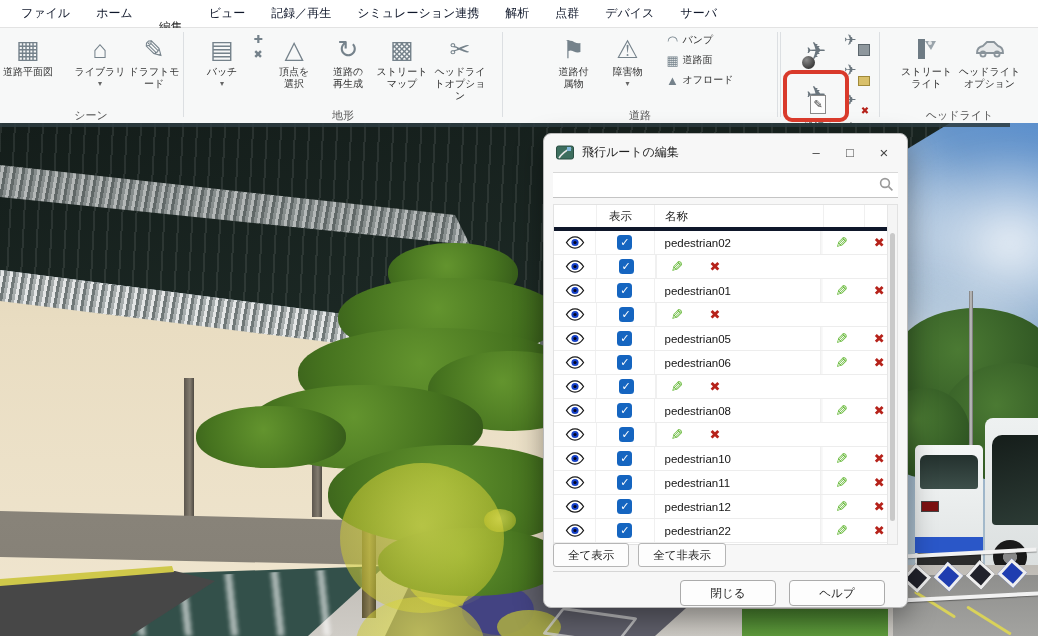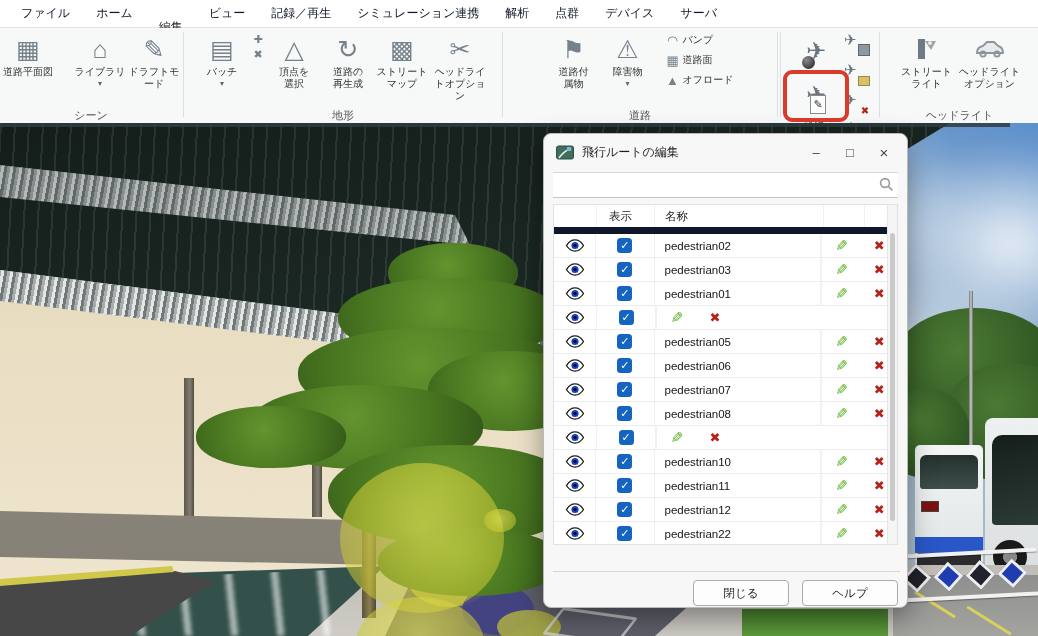--- a/index.html
+++ b/index.html
@@ -118,40 +118,40 @@
   #dialog{position:absolute;left:543px;top:133px;width:365px;height:475px;background:#f7f7f7;
           border:1px solid #b9b9b9;border-radius:8px;box-shadow:0 10px 28px rgba(0,0,0,.38);z-index:40;box-sizing:border-box;}
   #dlgTitlebar{position:relative;height:36px;display:flex;align-items:center;padding:0 6px 0 12px;}
   #dlgTitle{font-size:12px;color:#1f1f1f;margin-left:8px;flex:1;}
   .winbtn{width:34px;height:26px;display:flex;align-items:center;justify-content:center;font-size:13px;color:#444;border-radius:4px;}
   .winbtn.close{font-size:15px;}
   #dlgSearch{position:relative;margin:2px 9px 0;height:24px;background:#fff;border-top:1px solid #d8d8d8;border-bottom:1px solid #c4c4c4;}
   #dlgSearch input{position:absolute;left:4px;top:2px;width:320px;height:18px;border:none;outline:none;font-size:12px;background:transparent;}
   #dlgSearch svg{position:absolute;right:4px;top:4px;}
   #dlgTable{position:relative;margin:6px 9px 0;height:341px;background:#fff;border:1px solid #e2e2e2;overflow:hidden;box-sizing:border-box;}
-  .thead{display:flex;height:22px;border-bottom:7px solid #0f172a;align-items:center;background:#fff;}
+  .thead{display:flex;height:22px;border-bottom:4px solid #0f172a;align-items:center;background:#fff;}
   .trow{display:flex;height:23px;align-items:center;border-bottom:1px solid #ededed;background:#fff;}
   .c-eye{width:42px;display:flex;justify-content:center;align-items:center;border-right:1px solid #f0f0f0;height:100%;}
   .c-check{width:58px;display:flex;justify-content:center;align-items:center;border-right:1px solid #f0f0f0;height:100%;}
   .c-name{width:158px;font-size:11.5px;color:#141414;padding-left:10px;border-right:1px solid #f0f0f0;height:100%;display:flex;align-items:center;font-family:"Liberation Sans","DejaVu Sans",sans-serif;}
   .c-edit{width:40px;display:flex;justify-content:center;align-items:center;border-right:1px solid #f0f0f0;height:100%;
           color:#58b226;font-size:15px;transform:scaleX(-1);} 
   .c-del{width:36px;display:flex;justify-content:center;align-items:center;height:100%;color:#b6221a;font-size:13px;font-weight:bold;}
   .h-eye{width:42px;height:100%;border-right:1px solid #f0f0f0;}
   .h-show{width:58px;font-size:11.5px;color:#1c1c1c;padding-left:12px;box-sizing:border-box;border-right:1px solid #f0f0f0;height:100%;display:flex;align-items:center;}
   .h-name{width:158px;font-size:11.5px;color:#1c1c1c;padding-left:10px;border-right:1px solid #f0f0f0;height:100%;display:flex;align-items:center;}
   .h-edit{width:40px;border-right:1px solid #f0f0f0;height:100%;}
   .cb{width:15px;height:15px;background:#1565c0;border-radius:3.5px;color:#fff;font-size:11px;line-height:15px;text-align:center;}
   #sbTrack{position:absolute;right:0;top:0;width:9px;height:100%;background:#f5f5f5;border-left:1px solid #e6e6e6;}
   #sbThumb{position:absolute;right:2px;top:28px;width:5px;height:288px;background:#c9c9c9;border-radius:3px;}
   #dlgListBtns{position:absolute;left:9px;top:409px;display:flex;gap:9px;}
   .smallbtn{height:22px;background:#fdfdfd;border:1px solid #b5b5b5;border-radius:3px;font-size:11.5px;color:#222;
             display:flex;align-items:center;padding:0 14px;}
   #dlgHr{position:absolute;left:9px;top:437px;width:347px;border-top:1px solid #d6d6d6;}
-  #dlgFooter{position:absolute;right:9px;top:446px;display:flex;gap:13px;}
+  #dlgFooter{position:absolute;right:22px;top:446px;display:flex;gap:13px;}
   .footbtn{height:24px;min-width:74px;background:#fdfdfd;border:1px solid #ababab;border-radius:4px;font-size:11.5px;color:#222;
            display:flex;align-items:center;justify-content:center;padding:0 10px;}
 </style>
 </head>
 <body>
 
 <div id="app">
 
   <div id="menubar">
     <span class="mitem">ファイル</span>
@@ -445,21 +445,20 @@
     <span class="c-eye">
       <svg width="20" height="13" viewBox="0 0 24 16">
         <path d="M12 1 C6 1 1.5 8 1.5 8 C1.5 8 6 15 12 15 C18 15 22.5 8 22.5 8 C22.5 8 18 1 12 1 Z" fill="#ffffff" stroke="#1b1b1b" stroke-width="1.6"></path>
         <circle cx="12" cy="8" r="4.4" fill="#1440c8"></circle>
                 <circle cx="12" cy="8" r="1.9" fill="#04051d"></circle>
       </svg>
     </span>
     <span class="c-check">
               <span class="cb">✓</span>
             </span>
-    <span class="c-name">pedestrian03</span>
     <span class="c-edit">✎</span>
     <span class="c-del">✖</span>
   </div>
 
   <div class="trow">
     <span class="c-eye">
       <svg width="20" height="13" viewBox="0 0 24 16">
         <path d="M12 1 C6 1 1.5 8 1.5 8 C1.5 8 6 15 12 15 C18 15 22.5 8 22.5 8 C22.5 8 18 1 12 1 Z" fill="#ffffff" stroke="#1b1b1b" stroke-width="1.6"></path>
         <circle cx="12" cy="8" r="4.4" fill="#1440c8"></circle>
                 <circle cx="12" cy="8" r="1.9" fill="#04051d"></circle>
@@ -524,21 +523,20 @@
     <span class="c-eye">
       <svg width="20" height="13" viewBox="0 0 24 16">
         <path d="M12 1 C6 1 1.5 8 1.5 8 C1.5 8 6 15 12 15 C18 15 22.5 8 22.5 8 C22.5 8 18 1 12 1 Z" fill="#ffffff" stroke="#1b1b1b" stroke-width="1.6"></path>
         <circle cx="12" cy="8" r="4.4" fill="#1440c8"></circle>
                 <circle cx="12" cy="8" r="1.9" fill="#04051d"></circle>
       </svg>
     </span>
     <span class="c-check">
               <span class="cb">✓</span>
             </span>
-    <span class="c-name">pedestrian07</span>
     <span class="c-edit">✎</span>
     <span class="c-del">✖</span>
   </div>
 
   <div class="trow">
     <span class="c-eye">
       <svg width="20" height="13" viewBox="0 0 24 16">
         <path d="M12 1 C6 1 1.5 8 1.5 8 C1.5 8 6 15 12 15 C18 15 22.5 8 22.5 8 C22.5 8 18 1 12 1 Z" fill="#ffffff" stroke="#1b1b1b" stroke-width="1.6"></path>
         <circle cx="12" cy="8" r="4.4" fill="#1440c8"></circle>
                 <circle cx="12" cy="8" r="1.9" fill="#04051d"></circle>
@@ -641,20 +639,24 @@
     <span class="c-name">pedestrian23</span>
     <span class="c-edit">✎</span>
     <span class="c-del">✖</span>
   </div>
 </div>
       <div id="sbTrack">
         <div id="sbThumb"></div>
       </div>
     </div>
 
+    <div id="dlgListBtns">
+      <div class="smallbtn">全て表示</div>
+      <div class="smallbtn">全て非表示</div>
+    </div>
     <div id="dlgHr"></div>
     <div id="dlgFooter">
       <div class="footbtn">閉じる</div>
       <div class="footbtn">ヘルプ</div>
     </div>
   </div>
 
 </div>
 
 </body></html>

